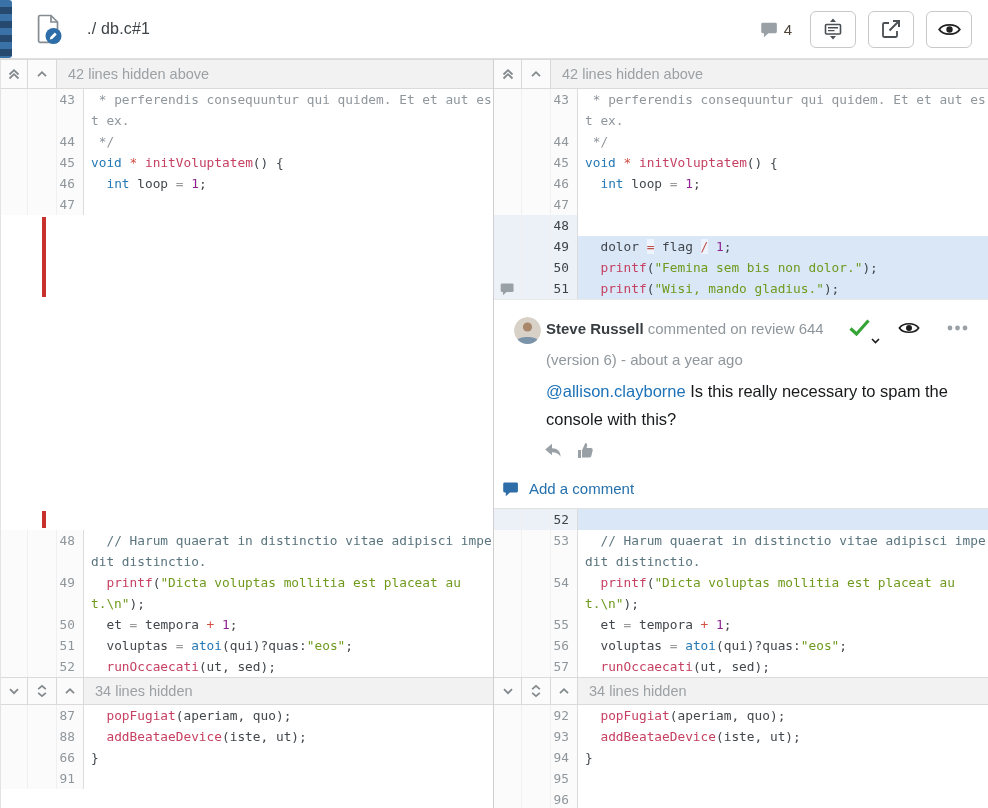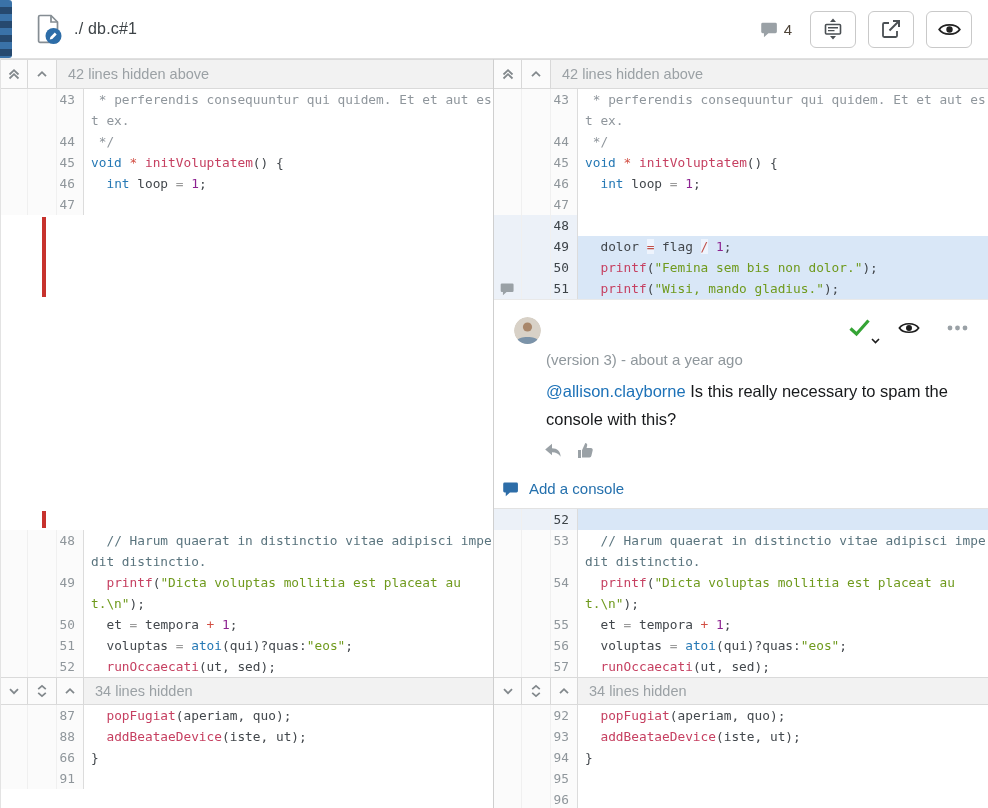--- a/index.html
+++ b/index.html
@@ -6,21 +6,21 @@
   html,body { width:988px; height:808px; overflow:hidden; background:#fff;
               font-family:"Liberation Sans", sans-serif; }
 
   
   .hdr { position:relative; height:59px; background:#fff; border-bottom:1px solid #e0e0e0;
          display:flex; align-items:center; }
   .hdr-stripe { position:absolute; left:0; top:0; width:12px; height:58px;
     background:repeating-linear-gradient(180deg,#3a72a8 0 7px,#26496f 7px 14px);
     border-radius:0 3px 3px 0; }
   .file-ic { margin-left:36px; position:relative; width:26px; height:32px; flex:0 0 auto; }
-  .hdr-title { margin-left:12px; font-size:16px; color:#3d4347; letter-spacing:.2px; }
+  .hdr-title { margin-left:25px; font-size:16px; color:#3d4347; letter-spacing:.2px; }
   .hdr-right { margin-left:auto; display:flex; align-items:center; padding-right:16px; gap:12px; }
   .cc { display:flex; align-items:center; gap:5px; margin-right:6px; }
   .cc-num { font-size:15px; color:#4d4338; }
   .hbtn { width:46px; height:37px; border:1px solid #c9c9c9; border-radius:6px; background:#fff;
           display:flex; align-items:center; justify-content:center; cursor:pointer; }
 
   
   .diff { display:flex; height:749px; }
   .pane { width:493px; overflow:hidden; position:relative; }
   .pane.right { width:494px; }
@@ -332,20 +332,21 @@
         <div class="code"><span style="color: rgb(66, 71, 76);">  </span><span style="color: rgb(198, 64, 97);">printf</span><span style="color: rgb(66, 71, 76);">(</span><span style="color: rgb(111, 154, 29);">"Wisi, mando gladius."</span><span style="color: rgb(66, 71, 76);">);</span></div>
       </div>
       <div class="thread">
         <div class="t-avatar">
           <svg width="27" height="27" viewBox="0 0 27 27">
             <circle cx="13.5" cy="13.5" r="13.5" fill="#d8d1c7"></circle>
             <circle cx="13.5" cy="10" r="4.6" fill="#a9876b"></circle>
             <path d="M2.5 24c2-5.5 20-5.5 22 0a13.5 13.5 0 0 1-22 0Z" fill="#7b93a9"></path>
           </svg>
         </div>
+        <div class="t-head"><b>Steve Russell</b><span> commented on review 644</span></div>
         <div class="t-icons">
           <div class="t-check">
             <svg width="23" height="19" viewBox="0 0 23 19">
               <path d="M2.5 10.5 8.5 16 20.5 2.5" fill="none" stroke="#35a435" stroke-width="3.2"></path>
             </svg>
             <svg class="mini" width="9" height="6" viewBox="0 0 9 6">
               <path d="M1 1l3.5 3.5L8 1" fill="none" stroke="#1c1c1c" stroke-width="1.6"></path>
             </svg>
           </div>
           <div>
@@ -355,40 +356,40 @@
             </svg>
           </div>
           <div>
             <svg width="21" height="6" viewBox="0 0 21 6">
               <circle cx="3" cy="3" r="2.4" fill="#9aa1a6"></circle>
               <circle cx="10.5" cy="3" r="2.4" fill="#9aa1a6"></circle>
               <circle cx="18" cy="3" r="2.4" fill="#9aa1a6"></circle>
             </svg>
           </div>
         </div>
-        <div class="t-meta">(version 3) - about a year ago</div>
+        <div class="t-meta">(version 6) - about a year ago</div>
         <div class="t-body"><span class="mention">@allison.clayborne</span><span> Is this really necessary to spam the console with this?</span></div>
         <div class="t-actions">
           <div>
             <svg width="18" height="15" viewBox="0 0 18 15">
               <path d="M8 .8 1.2 6.5 8 12.2V9.2c4.2 0 6.8 1.6 8.6 4.6.1-5.5-3.4-8.6-8.6-8.6Z" fill="#9aa1a6"></path>
             </svg>
           </div>
           <div>
             <svg width="17" height="17" viewBox="0 0 17 17">
               <path d="M1 8h3v8H1z" fill="#9aa1a6"></path>
               <path d="M5 15.5V8.2L8.3 1c1.2 0 2.1 1 1.9 2.2L9.6 6h4.3c1.2 0 2.1 1.1 1.8 2.3l-1.3 5.4a2 2 0 0 1-2 1.8H5Z" fill="#9aa1a6"></path>
             </svg>
           </div>
         </div>
         <div class="t-add">
           <svg width="18" height="16" viewBox="0 0 16 15">
             <path d="M2 1.5h11.2a1.3 1.3 0 0 1 1.3 1.3v6.6a1.3 1.3 0 0 1-1.3 1.3H7l-3.9 3.6v-3.6H2A1.3 1.3 0 0 1 .7 9.4V2.8A1.3 1.3 0 0 1 2 1.5Z" fill="#2d6da8"></path>
           </svg>
-          <span>Add a console</span>
+          <span>Add a comment</span>
         </div>
       </div>
       <div class="row add">
         <div class="cell c-flag"></div>
         <div class="cell c-mid"></div>
         <div class="cell c-num">52</div>
         <div class="code"></div>
       </div>
       <div class="row">
         <div class="cell c-flag"></div>

